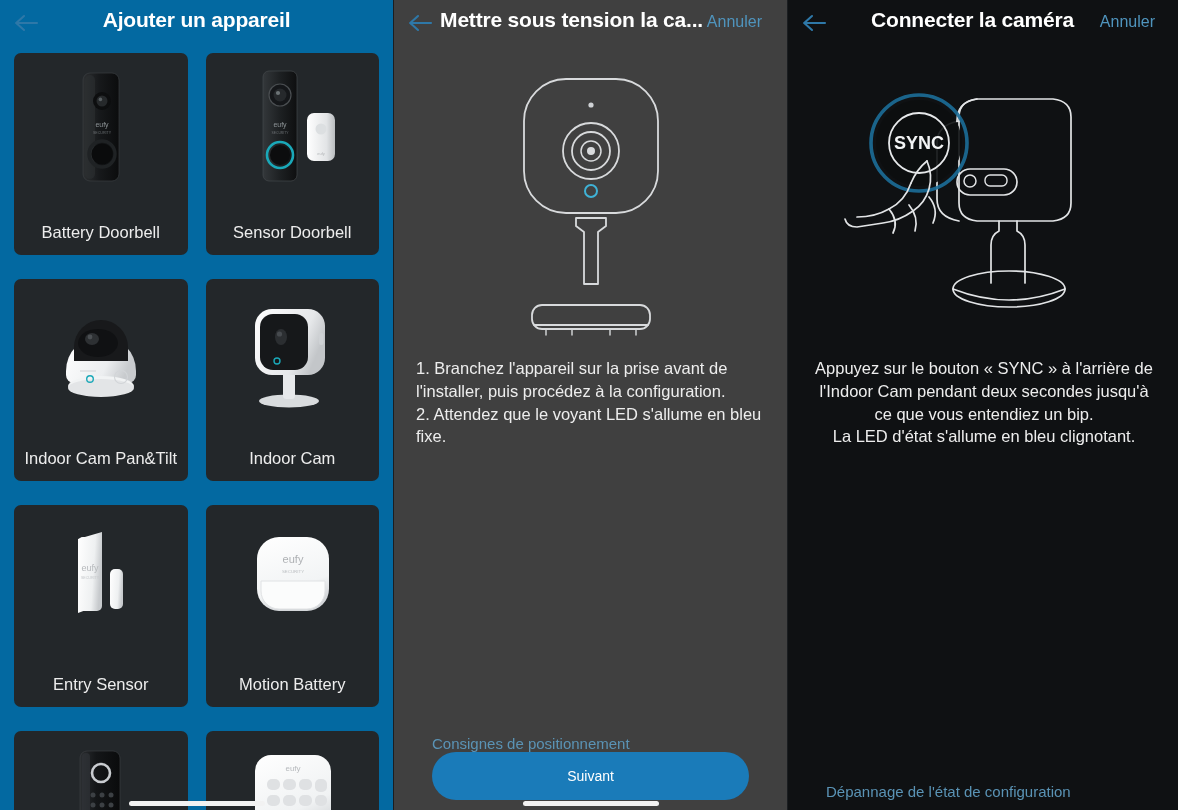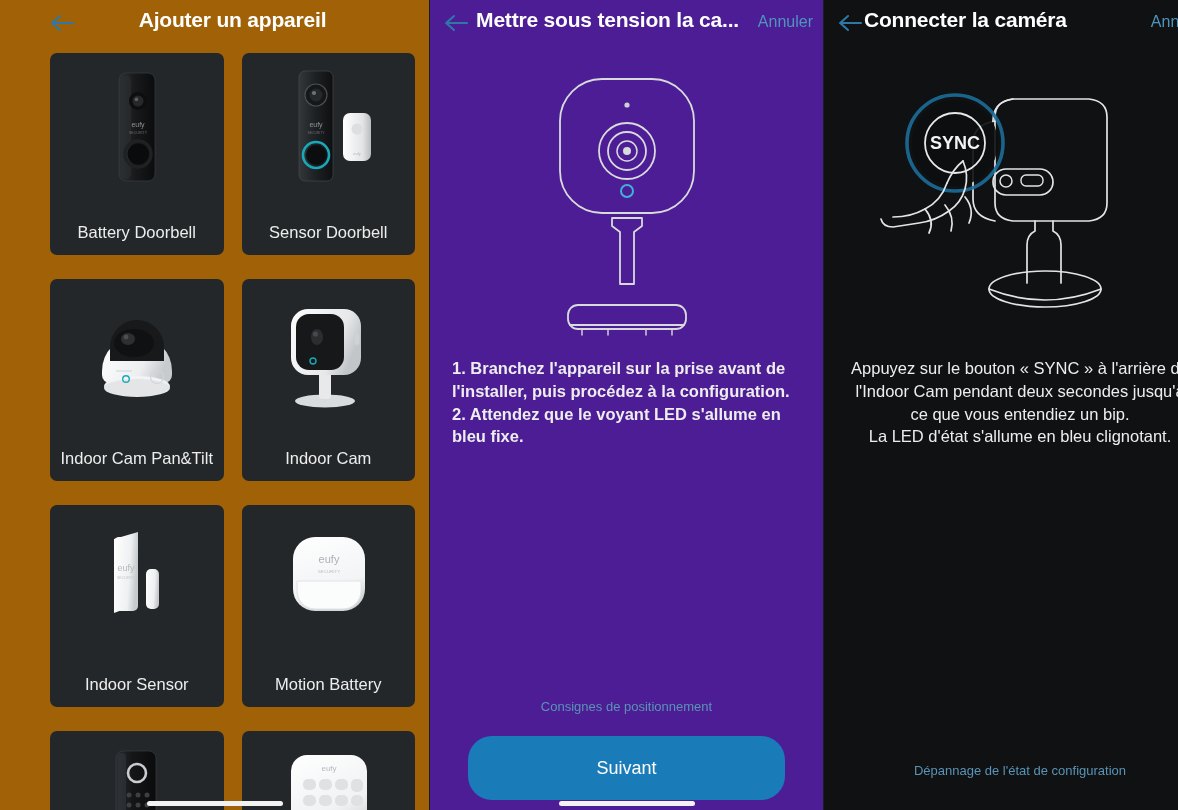--- a/index.html
+++ b/index.html
@@ -3,40 +3,40 @@
 <meta charset="utf-8">
 <style>
   html,body{margin:0;padding:0;background:#0d0f11;}
   body{
     width:1178px;height:810px;overflow:hidden;
     font-family:"Liberation Sans","DejaVu Sans",sans-serif;
     -webkit-font-smoothing:antialiased;
   }
   .screens{display:flex;width:1178px;height:810px;}
   .panel{position:relative;height:810px;background:#101214;overflow:hidden;flex:0 0 auto;}
-  .panel.p1{width:393px;background:#a16207;padding-left:36px;}
-  .panel.p2{width:393px;background:#4c1d95;border-left:1px solid #1b1e21;}
+  .panel.p1{width:393px;background:#0369a1;}
+  .panel.p2{width:393px;background:#404040;border-left:1px solid #1b1e21;}
   .panel.p3{width:392px;background:#0f1113;border-left:1px solid #1b1e21;}
 
   
   .nav{position:relative;height:47px;display:flex;align-items:center;}
   .back{
     position:absolute;left:8px;top:6px;width:36px;height:34px;
     display:flex;align-items:center;justify-content:center;cursor:pointer;
   }
   .back svg{display:block;}
   .nav-title{
     position:absolute;left:0;right:0;top:8px;text-align:center;
     font-size:21px;font-weight:bold;color:#ffffff;letter-spacing:-0.2px;
     white-space:nowrap;pointer-events:none;
   }
   .p2 .nav-title{left:40px;right:78px;text-align:center;overflow:hidden;text-overflow:ellipsis;}
-  .p3 .nav-title{left:40px;right:63px;text-align:left;}
+  .p3 .nav-title{left:40px;right:63px;text-align:center;}
   .cancel{
-    position:absolute;right:10px;top:13px;font-size:16px;color:#4f94bd;
+    position:absolute;right:25px;top:13px;font-size:16px;color:#4f94bd;
     cursor:pointer;white-space:nowrap;
   }
 
   
   .grid{
     padding:6px 14px 0 14px;display:grid;grid-template-columns:1fr 1fr;
     gap:24px 18px;
   }
   .card{
     background:#23272a;border-radius:7px;height:188px;
@@ -53,32 +53,32 @@
   }
 
   
   .illu{
     height:300px;display:flex;align-items:center;justify-content:center;
     margin-top:10px;
   }
   .instr{
     padding:0 22px;color:#ededed;font-size:16.5px;line-height:1.38;
   }
-  .instr.left{text-align:left;font-weight:bold;}
+  .instr.left{text-align:left;}
   .instr.center{text-align:center;}
 
   .bottom{
     position:absolute;left:0;right:0;bottom:0;padding:0 38px 10px 38px;
   }
   .linktext{
-    text-align:center;color:#5a93b5;font-size:13px;margin-bottom:22px;cursor:pointer;
+    text-align:left;color:#5a93b5;font-size:15px;cursor:pointer;
   }
   .cta{
-    display:block;width:100%;height:64px;border:0;border-radius:24px;
-    background:#1a7bb9;color:#ffffff;font-size:18px;
+    display:block;width:100%;height:48px;border:0;border-radius:24px;
+    background:#1a7bb9;color:#ffffff;font-size:14px;
     font-family:"Liberation Sans","DejaVu Sans",sans-serif;cursor:pointer;
   }
   .home-ind{
     position:absolute;bottom:4px;left:50%;transform:translateX(-50%);
     width:136px;height:5px;border-radius:3px;background:#f2f2f2;
   }
   .p2 .home-ind{width:136px;}
 </style>
 </head>
 <body>
@@ -212,21 +212,21 @@
               </linearGradient>
             </defs>
             <path d="M42 22 l24 -7 v72 l-24 9 z" fill="url(#es)"></path>
             <path d="M42 22 l24 -7 a10 10 0 0 1 0 0 v0 z" fill="#f7f8f9"></path>
             <rect x="42" y="20" width="24" height="74" rx="5" fill="url(#es)"></rect>
             <text x="54" y="54" fill="#b6b9bc" font-size="9" text-anchor="middle" font-family="Liberation Sans, sans-serif">eufy</text>
             <text x="54" y="62" fill="#c4c7ca" font-size="3.6" text-anchor="middle" font-family="Liberation Sans, sans-serif">SECURITY</text>
             <rect x="74" y="52" width="13" height="40" rx="5" fill="url(#es)"></rect>
           </svg>
         </div>
-        <div class="cap">Indoor Sensor</div>
+        <div class="cap">Entry Sensor</div>
       </div>
 
       <div class="card">
         <div class="thumb">
           <svg width="130" height="124" viewBox="0 0 130 124">
             <defs>
               <linearGradient id="ms" x1="0" y1="0" x2="0.3" y2="1">
                 <stop offset="0" stop-color="#ffffff"></stop>
                   <stop offset="0.75" stop-color="#f2f4f5"></stop>
                 <stop offset="1" stop-color="#d3d6d9"></stop>

